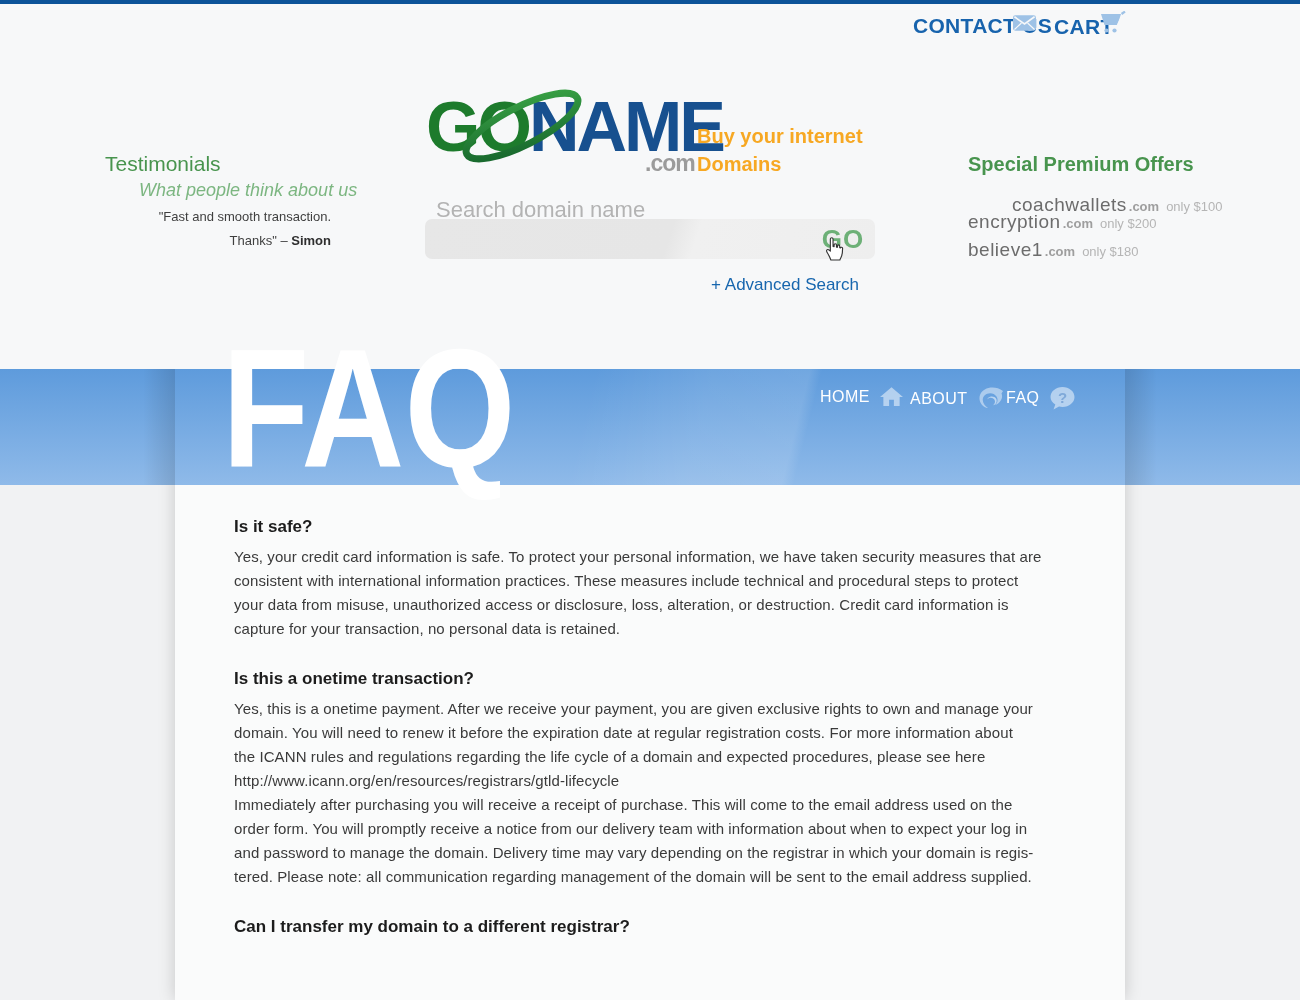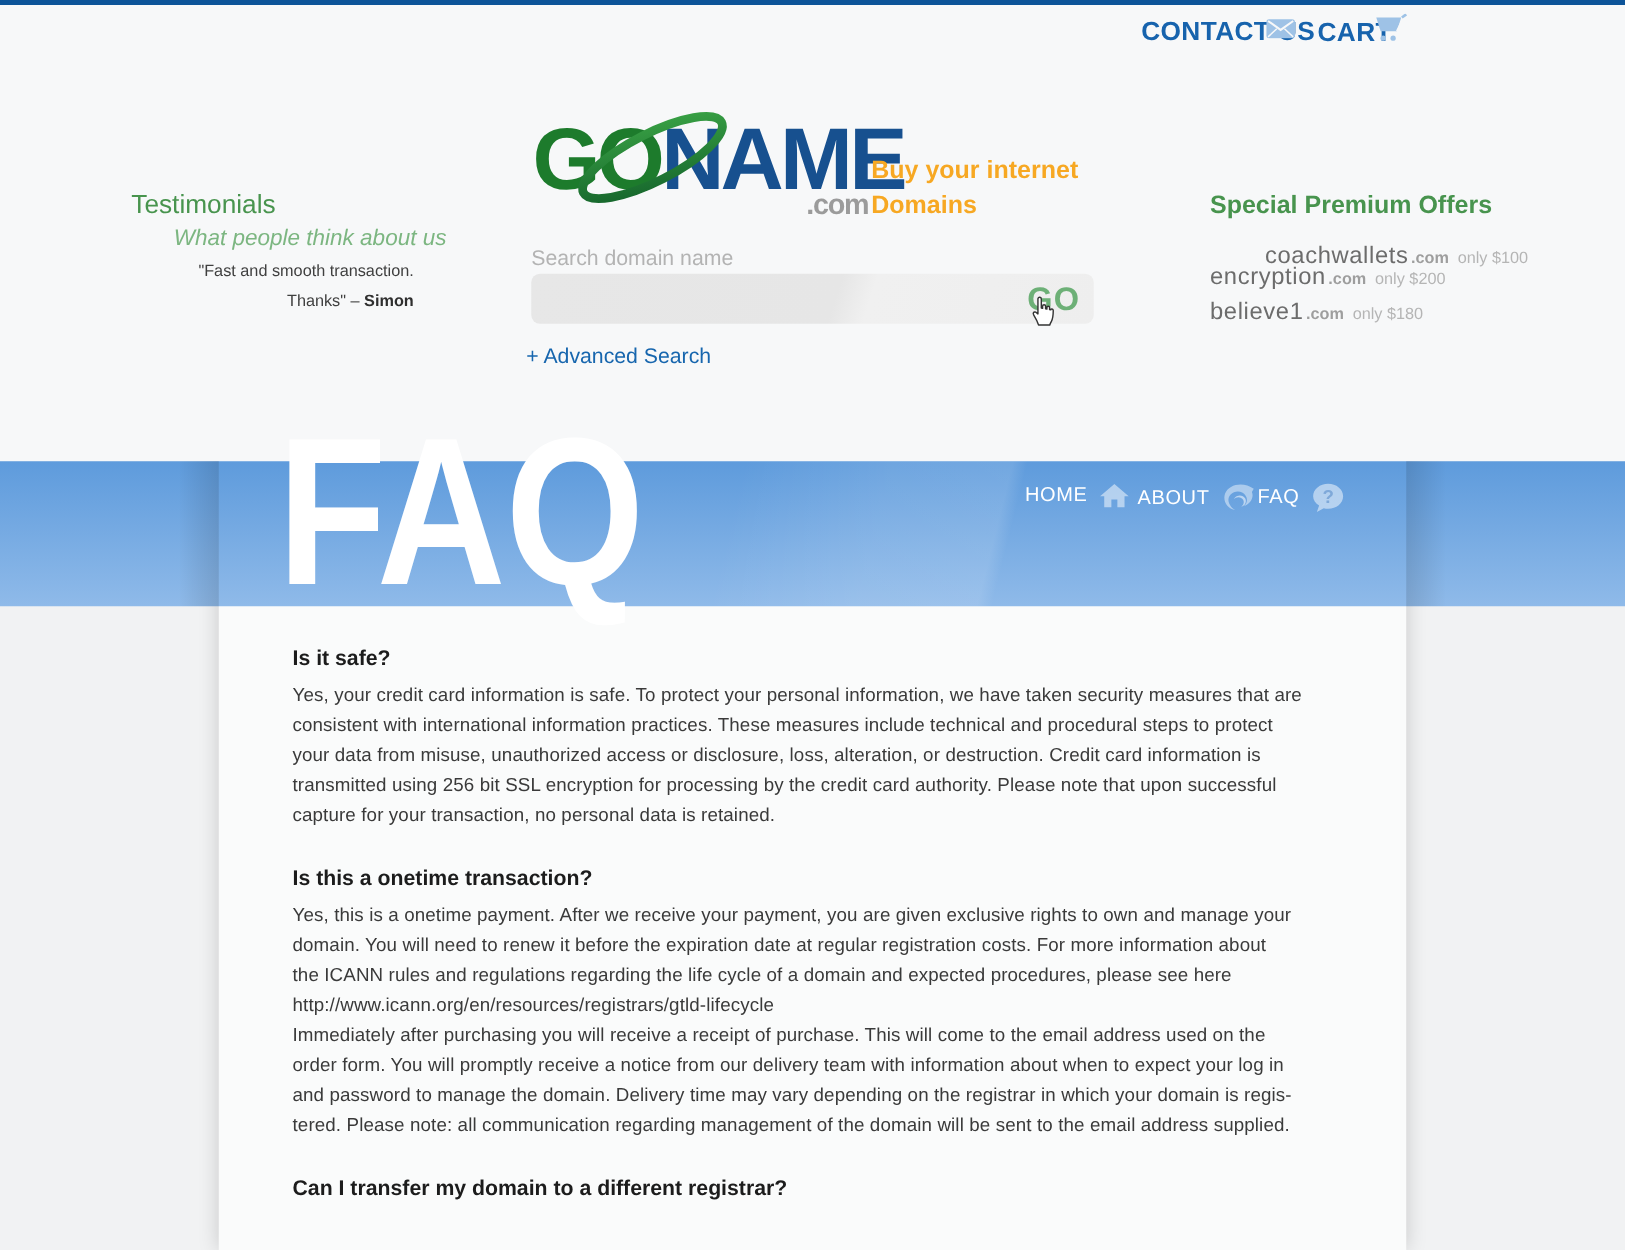--- a/index.html
+++ b/index.html
@@ -30,29 +30,29 @@
   #logo-tag1{position:absolute;left:271px;top:33px;font-size:20px;font-weight:bold;color:#f7a823;}
   #logo-tag2{position:absolute;left:271px;top:61px;font-size:20px;font-weight:bold;color:#f7a823;}
 
   
   #testimonials-title{position:absolute;left:105px;top:152px;font-size:21px;font-weight:normal;color:#48944e;}
   #testimonials-sub{position:absolute;left:105px;top:180px;font-size:18px;font-style:italic;color:#7cb681;margin-left:34px;}
   #quote{position:absolute;left:105px;top:205px;width:226px;text-align:right;font-size:13px;color:#3f3f3f;line-height:24px;}
   #quote .author{font-weight:bold;color:#2f2f2f;}
 
   
-  #search-label{position:absolute;left:425px;top:197px;font-size:17px;color:#b3b3b3;}
+  #search-label{position:absolute;left:436px;top:197px;font-size:22px;color:#b3b3b3;}
   #search-box{position:absolute;left:425px;top:219px;width:450px;height:40px;border-radius:7px;
      background:linear-gradient(108deg,#e7e7e7 0%,#e6e6e6 54%,#f0f0f0 60%,#eeeeee 100%);}
   #search-input{position:absolute;left:10px;top:4px;width:370px;height:30px;border:none;background:transparent;
      font-size:17px;color:#444;outline:none;font-family:"Liberation Sans",sans-serif;}
   #go-button{position:absolute;left:390px;top:4px;width:56px;height:32px;border:none;background:transparent;
      font-family:"Liberation Sans",sans-serif;font-size:26px;font-weight:bold;color:#6db077;letter-spacing:1px;cursor:pointer;}
   #cursor-icon{position:absolute;left:399px;top:15px;pointer-events:none;}
-  #advanced-search{position:absolute;left:421px;top:275px;width:450px;
+  #advanced-search{position:absolute;left:409px;top:275px;width:450px;text-align:right;
      font-size:17px;color:#1766ae;cursor:pointer;}
 
   
   #offers-title{position:absolute;left:968px;top:153px;font-size:20px;font-weight:bold;color:#48944e;}
   .offer-row{position:absolute;left:968px;cursor:pointer;white-space:nowrap;}
   .offer-row .oname{font-size:19px;color:#6c6c6c;letter-spacing:.5px;}
   .offer-row .otld{font-size:13px;font-weight:bold;color:#9e9e9e;margin-left:2px;}
   .offer-row .oprice{font-size:13px;color:#b5b5b5;margin-left:7px;}
   #offer-0{top:194px;margin-left:44px;} #offer-1{top:211px;} #offer-2{top:239px;}
 
@@ -190,21 +190,20 @@
         <text x="13" y="16.5" font-size="15" font-weight="bold" fill="#7fa9d9" text-anchor="middle" font-family="Liberation Sans, sans-serif">?</text>
       </svg>
     </span>
   </div>
 
   <div id="faq-content">
     <h3 class="faq-q">Is it safe?</h3>
     <div class="faq-line">Yes, your credit card information is safe. To protect your personal information, we have taken security measures that are</div>
     <div class="faq-line">consistent with international information practices. These measures include technical and procedural steps to protect</div>
     <div class="faq-line">your data from misuse, unauthorized access or disclosure, loss, alteration, or destruction. Credit card information is</div>
-    <div class="faq-line">transmitted using 256 bit SSL encryption for processing by the credit card authority. Please note that upon successful</div>
     <div class="faq-line">capture for your transaction, no personal data is retained.</div>
 
     <h3 class="faq-q spaced">Is this a onetime transaction?</h3>
     <div class="faq-line">Yes, this is a onetime payment. After we receive your payment, you are given exclusive rights to own and manage your</div>
     <div class="faq-line">domain. You will need to renew it before the expiration date at regular registration costs. For more information about</div>
     <div class="faq-line">the ICANN rules and regulations regarding the life cycle of a domain and expected procedures, please see here</div>
     <div class="faq-line">http://www.icann.org/en/resources/registrars/gtld-lifecycle</div>
 
     <div class="faq-line">Immediately after purchasing you will receive a receipt of purchase. This will come to the email address used on the</div>
     <div class="faq-line">order form. You will promptly receive a notice from our delivery team with information about when to expect your log in</div>

